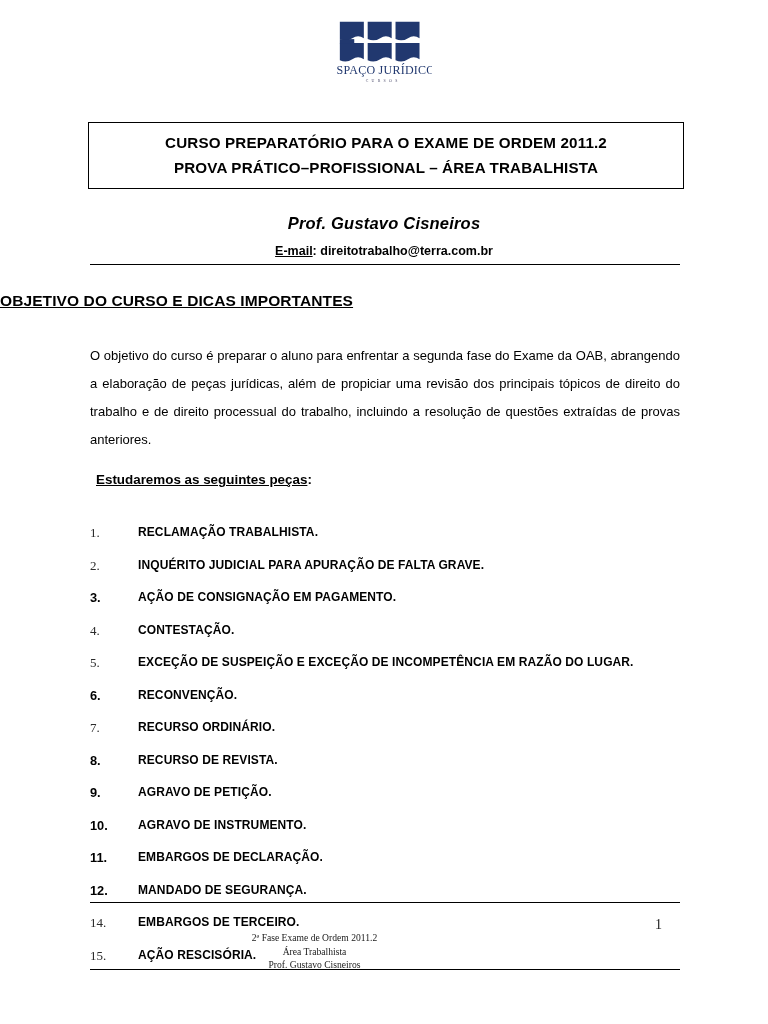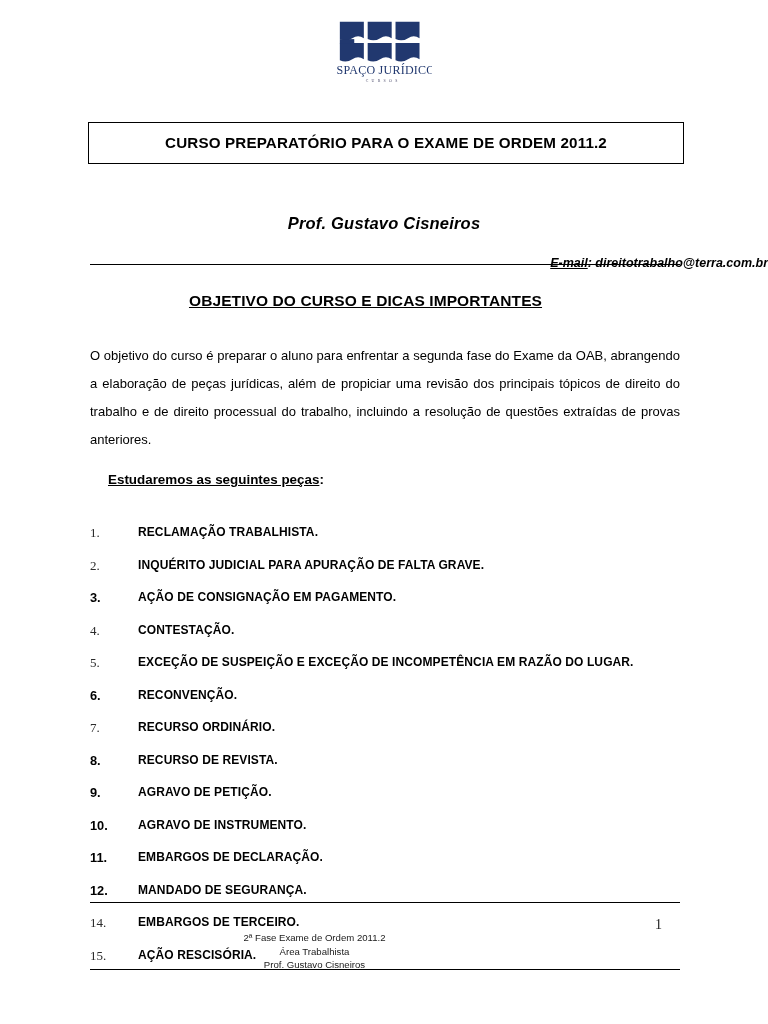--- a/index.html
+++ b/index.html
@@ -65,44 +65,42 @@
     font-size: 16.5px;
     font-weight: bold;
     font-style: italic;
     letter-spacing: 0.2px;
   }
   .prof-email {
     position: absolute;
     left: 0;
     top: 244px;
     width: 768px;
-    text-align: right;
+    text-align: center;
     font-size: 12.5px;
     font-weight: bold;
-    font-style: italic;
-    margin-top: 12px;
   }
   .prof-email .lbl { text-decoration: underline; }
 
   .rule {
     position: absolute;
     left: 90px;
     width: 590px;
     border-top: 1.6px solid #000;
   }
   .rule-email { top: 264px; }
   .rule-bottom { top: 902px; }
 
   
   .section-heading {
     position: absolute;
     left: 0;
     top: 292px;
     width: 731px;
-    text-align: center;
+    text-align: left;
     font-size: 15.5px;
     font-weight: bold;
   }
   .section-heading span {
     text-decoration: underline;
     letter-spacing: 0.1px;
   }
 
   
   .para {
@@ -112,21 +110,21 @@
     width: 590px;
     font-size: 13px;
     line-height: 28px;
     text-align: justify;
     text-justify: inter-word;
   }
 
   
   .subheading {
     position: absolute;
-    left: 108px;
+    left: 96px;
     top: 472px;
     font-size: 13.4px;
     font-weight: bold;
   }
   .subheading .u { text-decoration: underline; }
 
   
   .list {
     position: absolute;
     left: 90px;
@@ -166,20 +164,21 @@
   
   .footer {
     position: absolute;
     left: 0;
     top: 931px;
     width: 629px;
     text-align: center;
     font-size: 9.6px;
     line-height: 13.5px;
     color: #1a1a1a;
+    font-family: Liberation Serif, serif;
   }
   .page-number {
     position: absolute;
     left: 655px;
     top: 917px;
     font-family: "Liberation Serif", serif;
     font-size: 14px;
     color: #1a1a1a;
   }
   .footer-rule {
@@ -211,20 +210,21 @@
           <rect x="8" y="44" width="30" height="9"></rect>
         </g>
         <text x="96" y="116" fill="#21386f" font-family="Liberation Serif, serif" font-size="25" text-anchor="middle" letter-spacing="0.5">ESPAÇO JURÍDICO</text>
         <text x="96" y="134" fill="#4a4a6a" font-family="Liberation Serif, serif" font-size="8" text-anchor="middle" letter-spacing="2.5">C U R S O S</text>
       </svg>
     </div>
   </div>
 
   <div class="title-box">
     <div class="title-line">CURSO PREPARATÓRIO PARA O EXAME DE ORDEM 2011.2</div>
+    <div class="title-line">PROVA PRÁTICO–PROFISSIONAL – ÁREA TRABALHISTA</div>
   </div>
 
   <div class="prof-name">Prof. Gustavo Cisneiros</div>
   <div class="prof-email">
     <span class="lbl">E-mail</span><span>: </span><span>direitotrabalho@terra.com.br</span>
   </div>
   <div class="rule rule-email"></div>
 
   <div class="section-heading">
     <span>OBJETIVO DO CURSO E DICAS IMPORTANTES</span>

